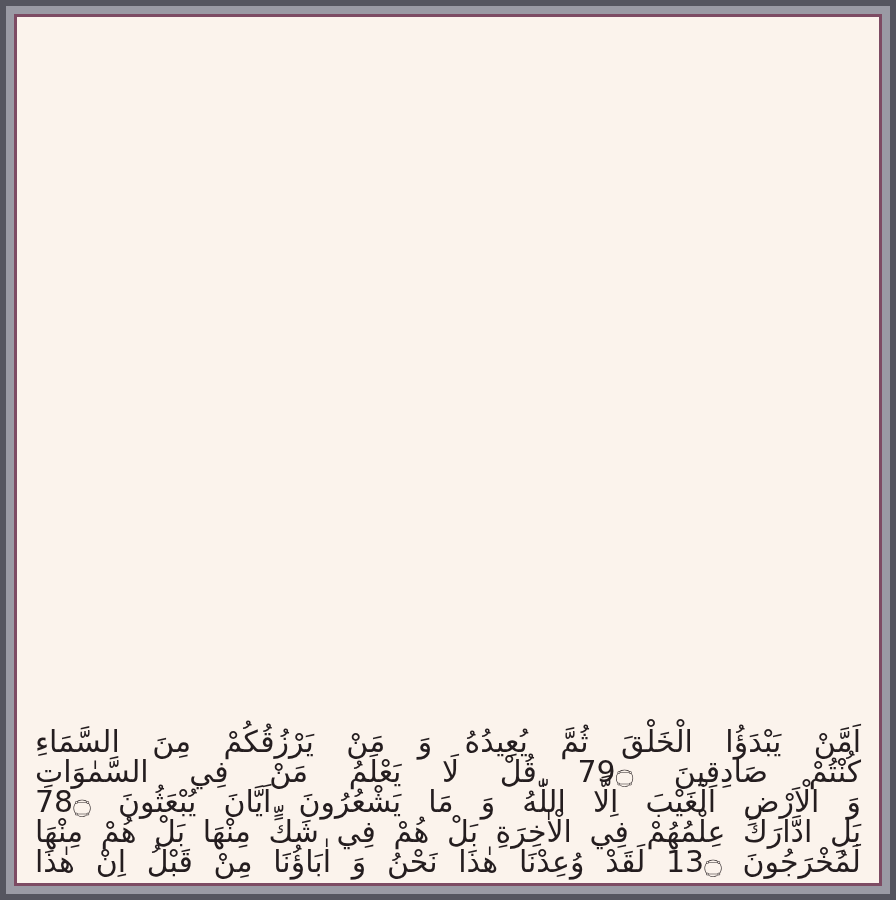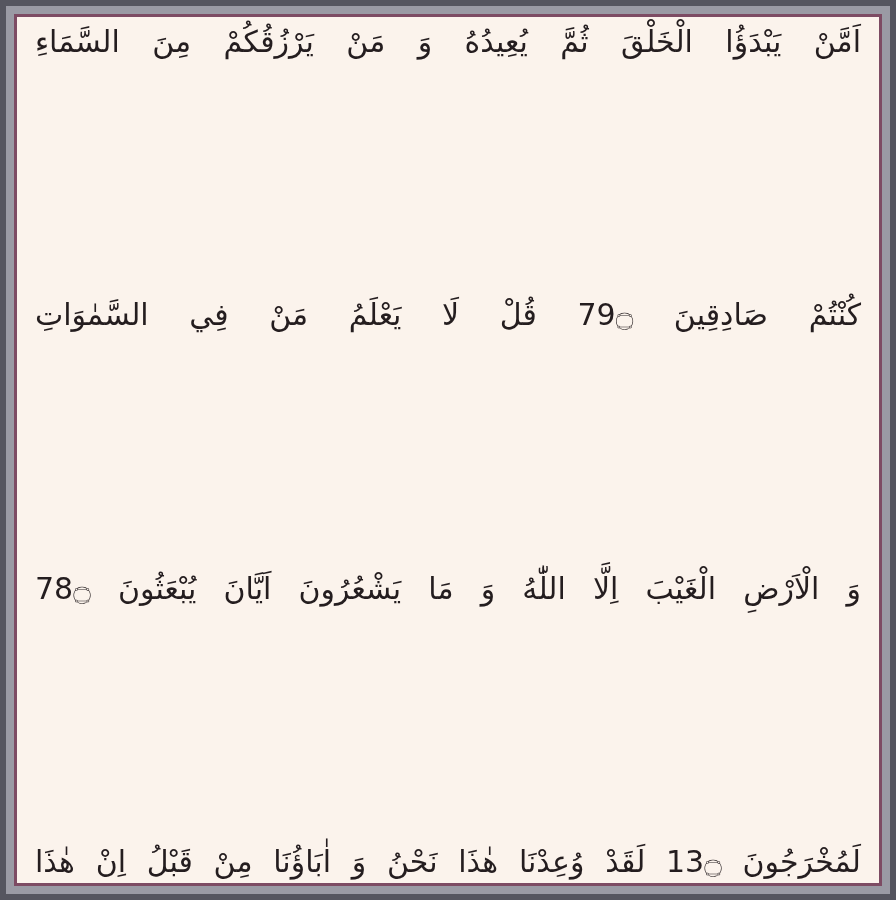--- a/index.html
+++ b/index.html
@@ -39,21 +39,21 @@
     position: absolute;
     inset: 17px;
     background: #fbf3ec;
     box-sizing: border-box;
     padding: 10px 14px 6px 14px;
     overflow: hidden;
   }
   .lines {
     display: flex;
     flex-direction: column;
-    justify-content: space-between;
+    justify-content: flex-end;
     height: 100%;
   }
   .aya-line {
     direction: rtl;
     text-align: justify;
     text-align-last: justify;
     unicode-bidi: bidi-override;
     white-space: nowrap;
     font-size: 30px;
     line-height: 1.0;
@@ -72,16 +72,17 @@
 <div id="page">
   <div class="frame-outer"></div>
   <div class="frame-mid"></div>
   <div class="frame-inner"></div>
 
   <div class="paper">
     <div class="lines">
       <div class="aya-line">اَمَّنْ يَبْدَؤُا الْخَلْقَ ثُمَّ يُعِيدُهُ وَ مَنْ يَرْزُقُكُمْ مِنَ السَّمَاءِ</div>
       <div class="aya-line">كُنْتُمْ صَادِقِينَ ۝97 قُلْ لَا يَعْلَمُ مَنْ فِي السَّمٰوَاتِ</div>
       <div class="aya-line">وَ الْاَرْضِ الْغَيْبَ اِلَّا اللّٰهُ وَ مَا يَشْعُرُونَ اَيَّانَ يُبْعَثُونَ ۝87</div>
+      <div class="aya-line">بَلِ ادَّارَكَ عِلْمُهُمْ فِي الْاٰخِرَةِ بَلْ هُمْ فِي شَكٍّ مِنْهَا بَلْ هُمْ مِنْهَا</div>
       <div class="aya-line">لَمُخْرَجُونَ ۝31 لَقَدْ وُعِدْنَا هٰذَا نَحْنُ وَ اٰبَاؤُنَا مِنْ قَبْلُ اِنْ هٰذَا</div>
     </div>
   </div>
 </div>
 
 </body></html>

